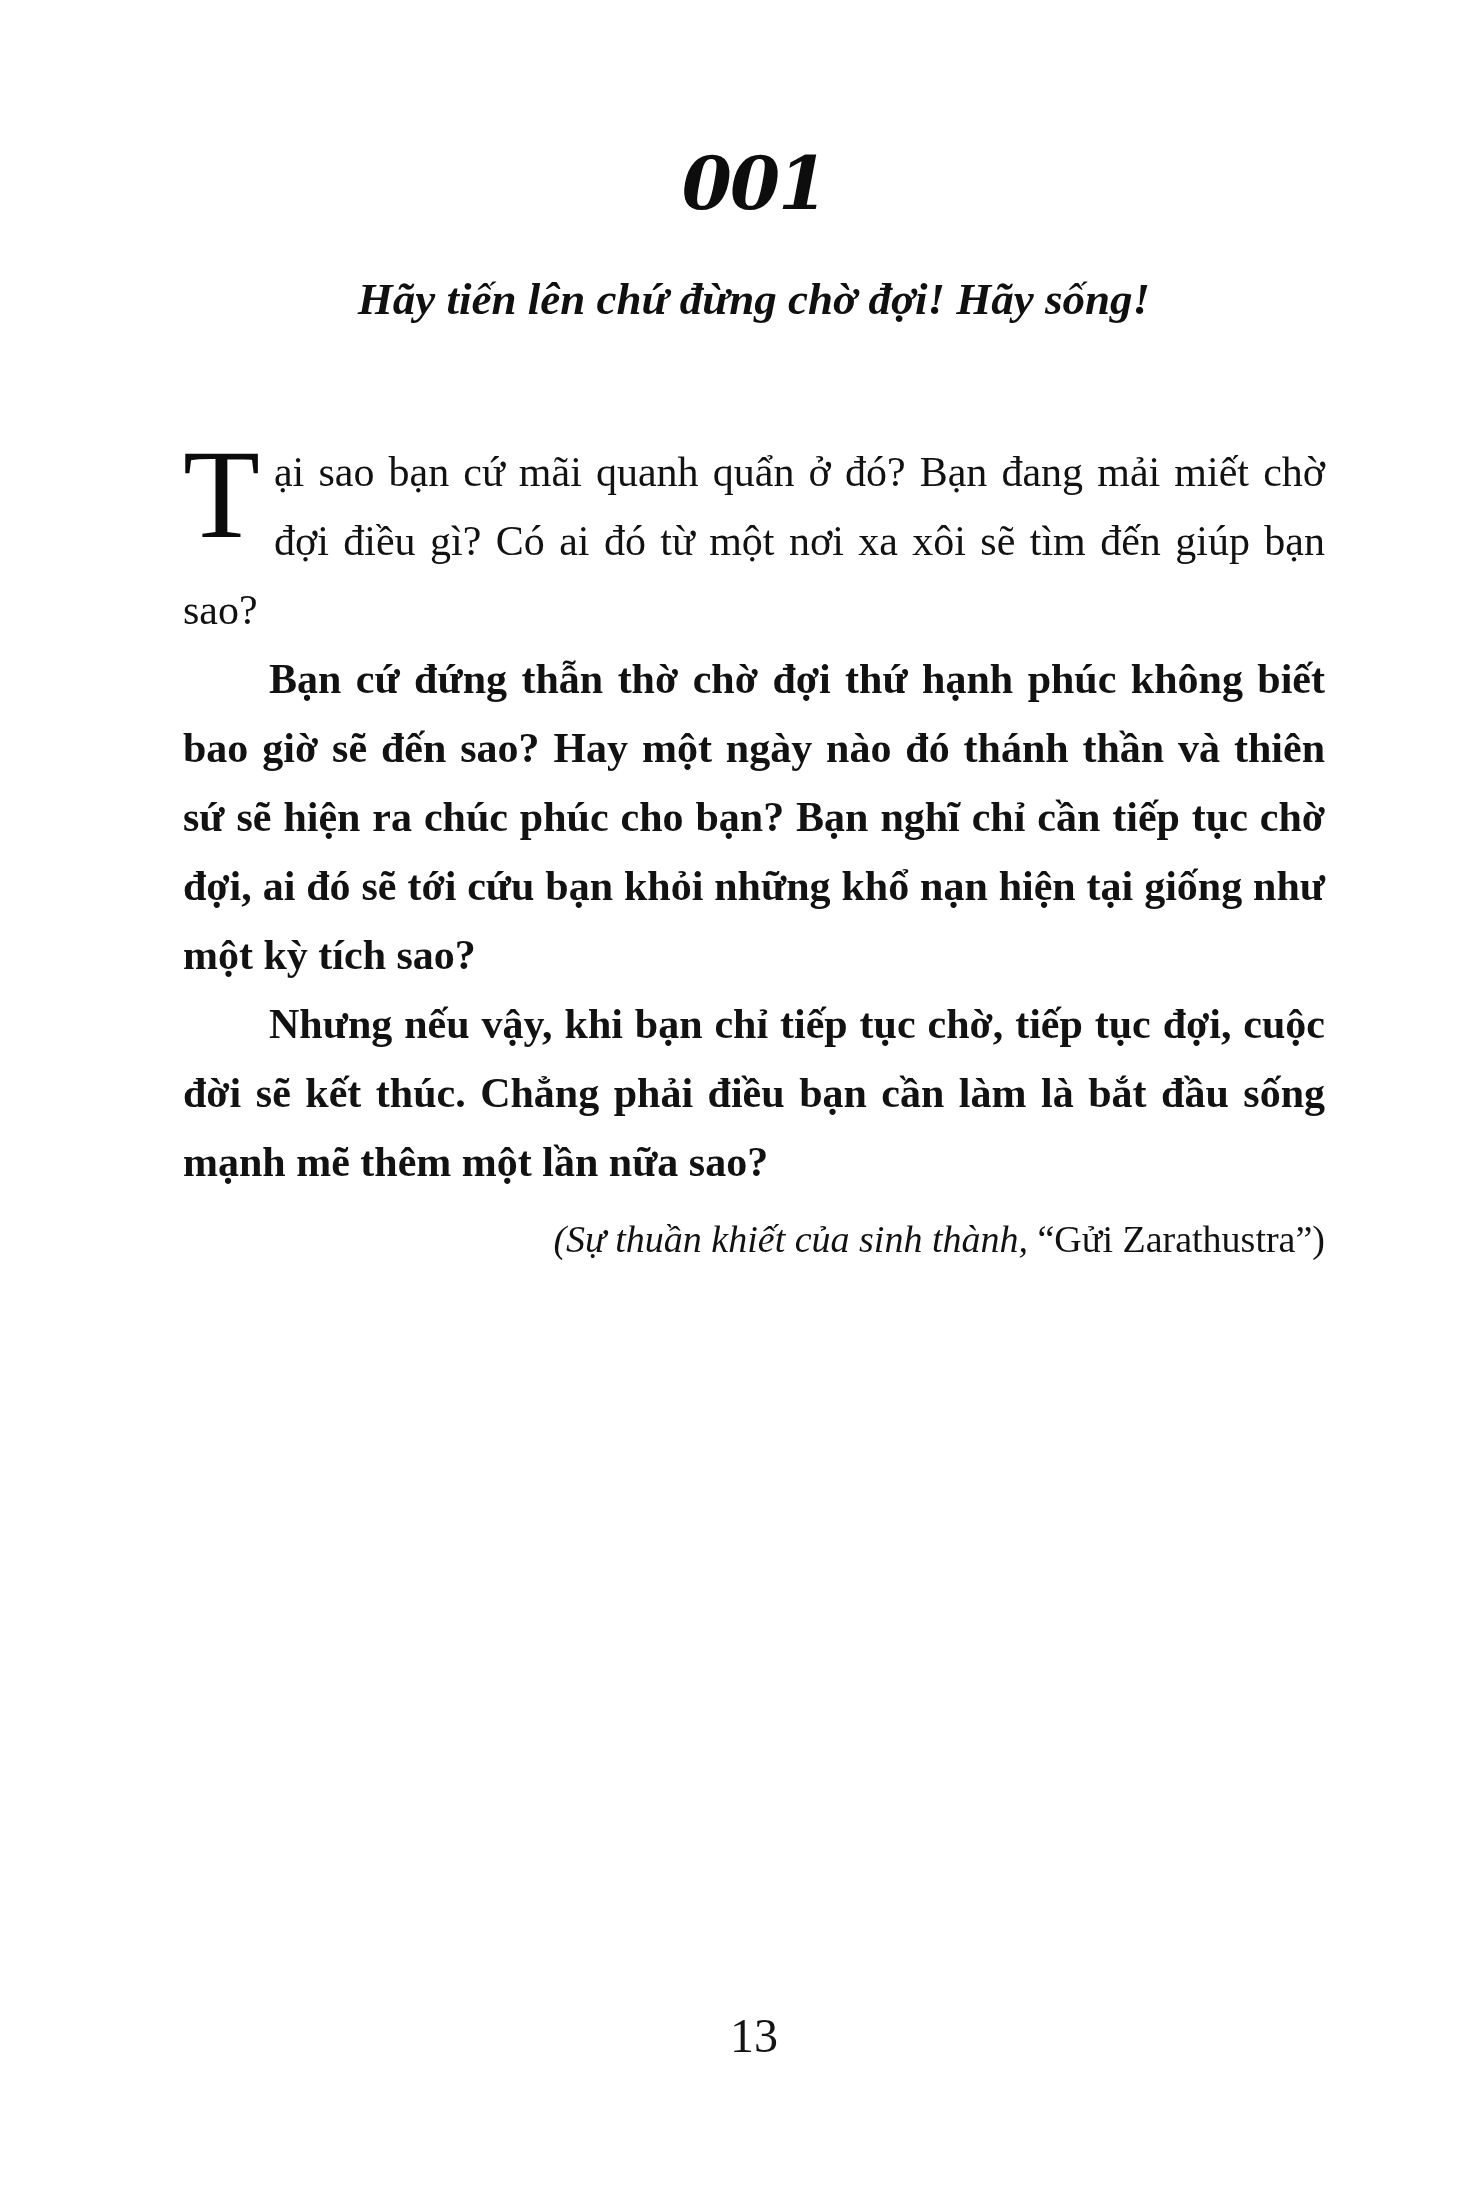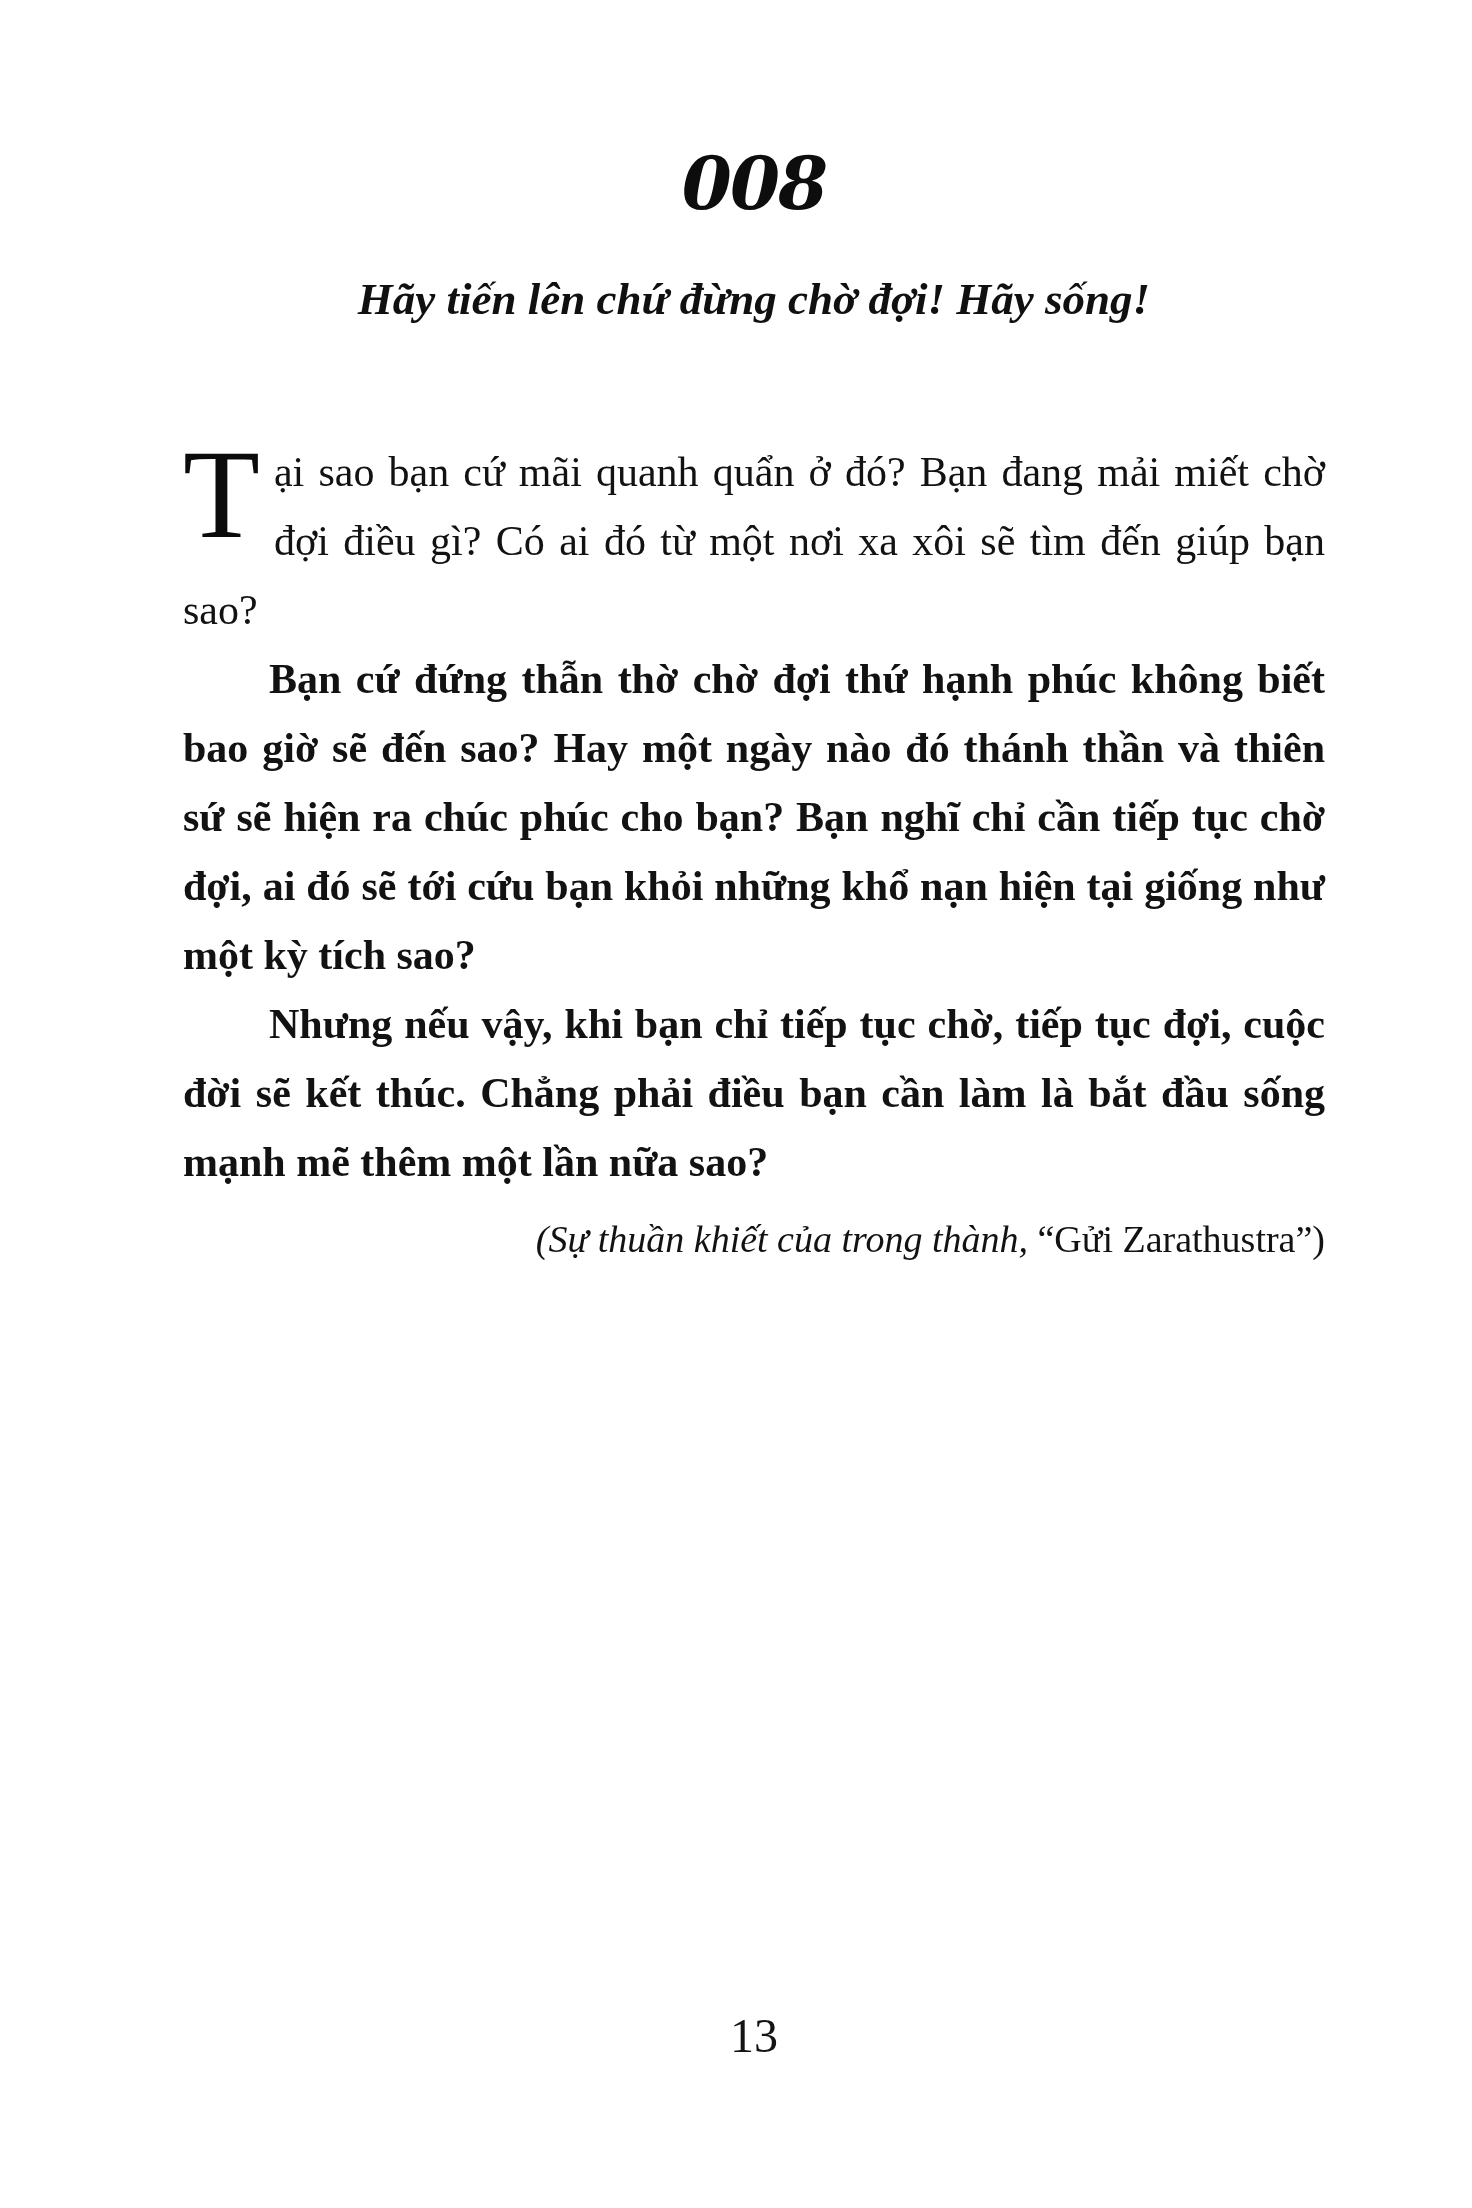--- a/index.html
+++ b/index.html
@@ -86,35 +86,35 @@
     text-align: center;
     font-size: 48px;
     color: #141414;
   }
 </style>
 </head>
 <body>
 
 <div class="page">
 
-  <div class="chapter-number">008</div>
+  <div class="chapter-number">001</div>
 
   <h1 class="chapter-title">Hãy tiến lên chứ đừng chờ đợi! Hãy sống!</h1>
 
   <div class="body-text">
 
     <p class="para"><span class="drop-cap">T</span><span>ại sao bạn cứ mãi quanh quẩn ở đó? Bạn đang mải miết chờ đợi điều gì? Có ai đó từ một nơi xa xôi sẽ tìm đến giúp bạn sao?</span></p>
 
     <p class="para indent">Bạn cứ đứng thẫn thờ chờ đợi thứ hạnh phúc không biết bao giờ sẽ đến sao? Hay một ngày nào đó thánh thần và thiên sứ sẽ hiện ra chúc phúc cho bạn? Bạn nghĩ chỉ cần tiếp tục chờ đợi, ai đó sẽ tới cứu bạn khỏi những khổ nạn hiện tại giống như một kỳ tích sao?</p>
 
     <p class="para indent">Nhưng nếu vậy, khi bạn chỉ tiếp tục chờ, tiếp tục đợi, cuộc đời sẽ kết thúc. Chẳng phải điều bạn cần làm là bắt đầu sống mạnh mẽ thêm một lần nữa sao?</p>
 
 
     <p class="attribution">
-      <span class="attr-italic">(Sự thuần khiết của trong thành,</span>
+      <span class="attr-italic">(Sự thuần khiết của sinh thành,</span>
       <span class="attr-roman">“Gửi Zarathustra”)</span>
     </p>
 
   </div>
 
   <div class="page-number">13</div>
 
 </div>
 
 </body></html>

